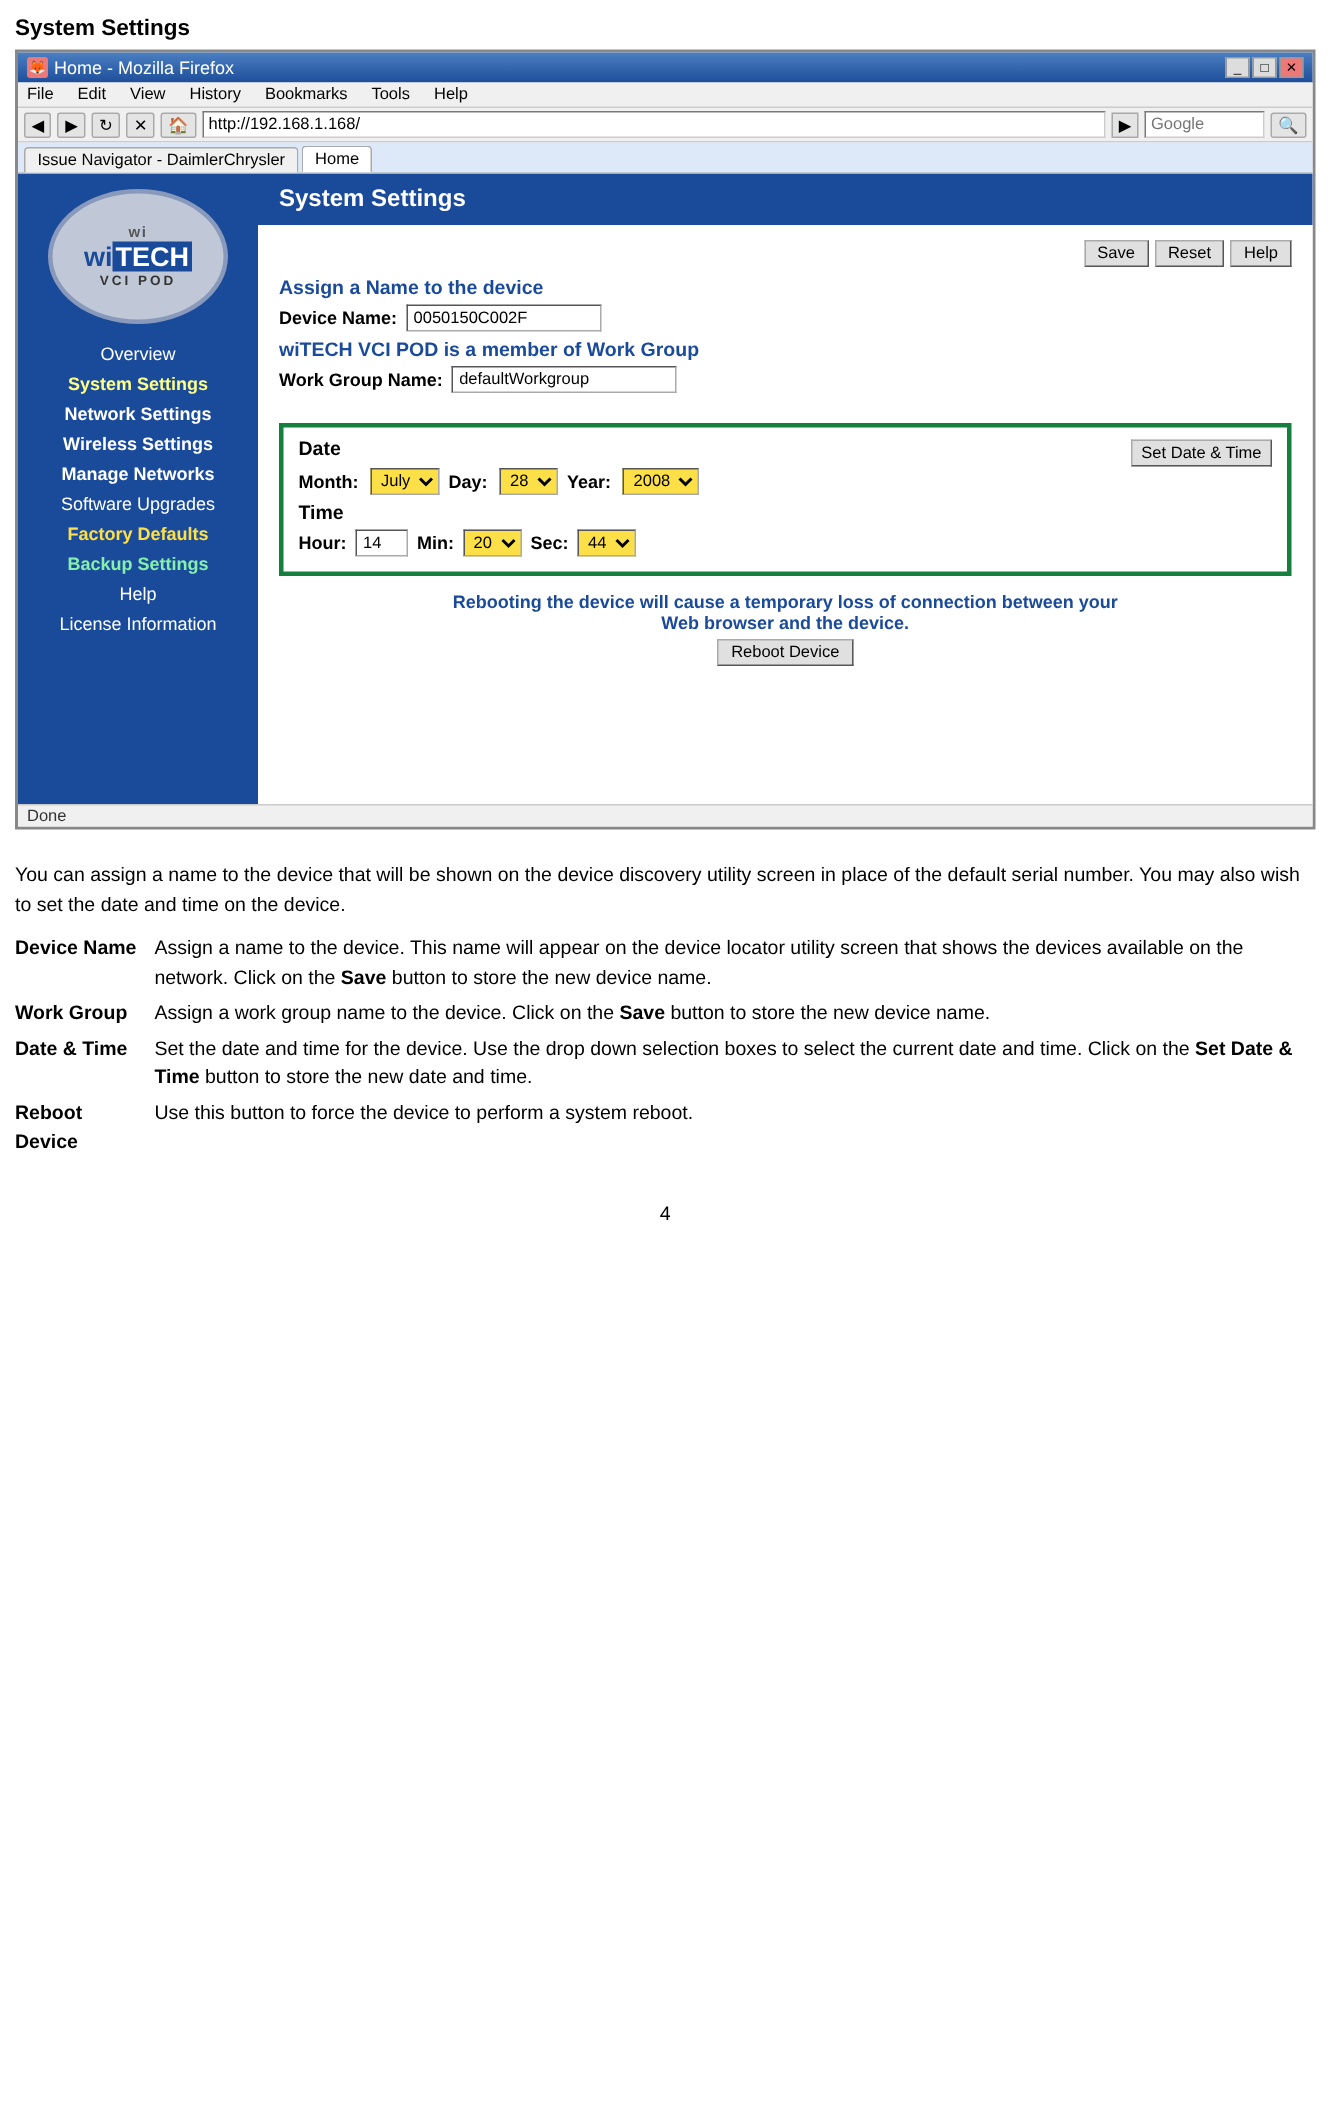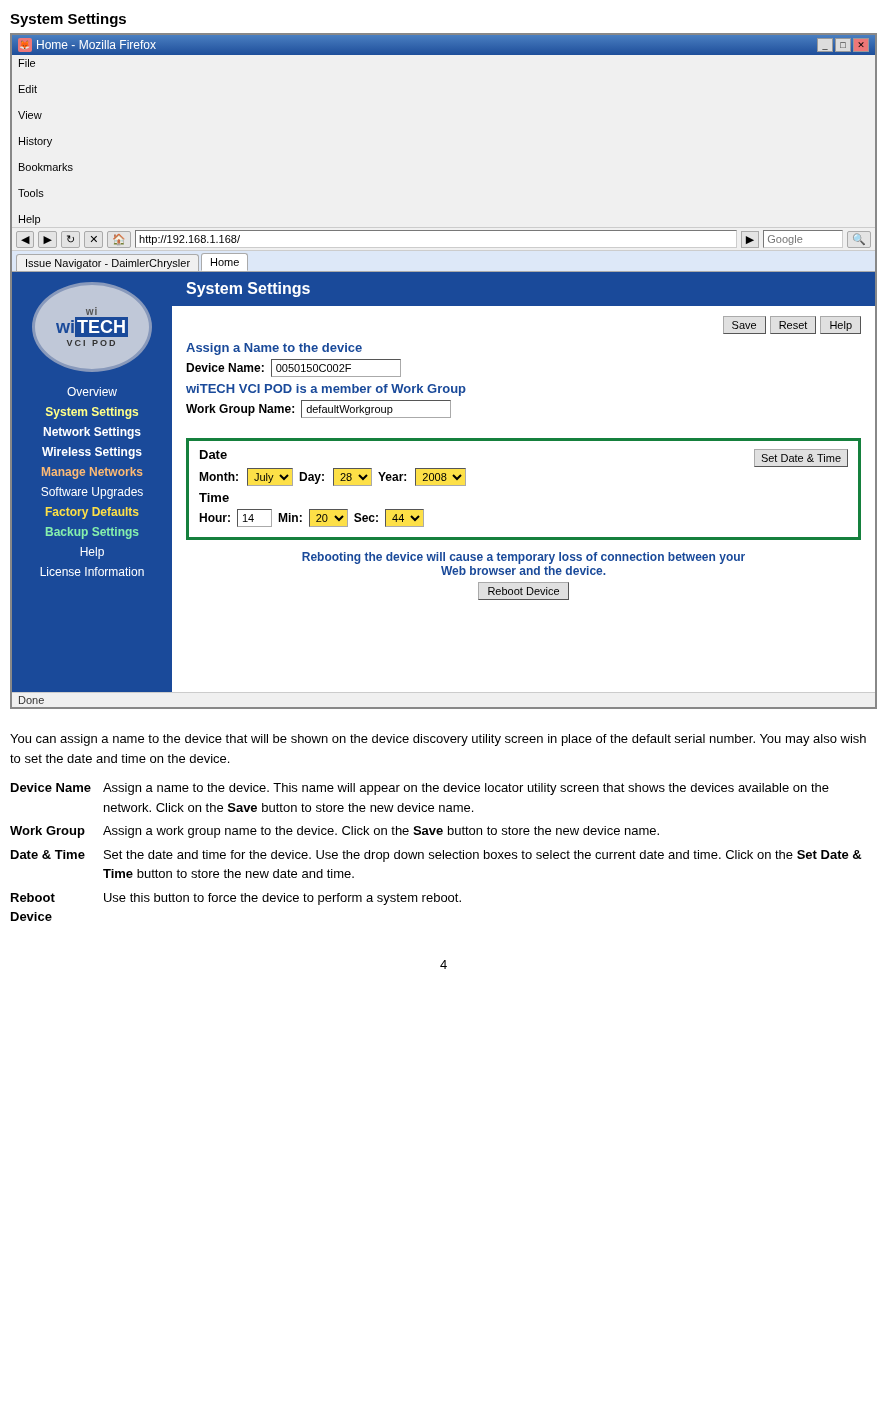--- a/index.html
+++ b/index.html
@@ -58,21 +58,20 @@
     }
 
     
     .menu-bar {
       background: #f0f0f0;
       border-bottom: 1px solid #ccc;
       display: flex;
       font-size: 11px;
       padding: 1px 4px;
       gap: 12px;
-      flex-direction: column;
     }
     .menu-item { cursor: pointer; padding: 1px 2px; }
 
     
     .toolbar {
       background: #f0f0f0;
       border-bottom: 1px solid #ccc;
       display: flex;
       align-items: center;
       padding: 2px 4px;
@@ -452,21 +451,21 @@
         <div class="sidebar-logo-brand">
           <span style="color:#1a4a9a; background:none; font-size:18px; font-weight:900;">wi</span><span style="color:#ffffff; background:#1a4a9a; font-size:18px; font-weight:900; padding:0 2px;">TECH</span>
         </div>
         <div class="sidebar-logo-sub">VCI POD</div>
       </div>
       <div class="sidebar-nav">
         <div class="sidebar-link normal">Overview</div>
         <div class="sidebar-link active" style="color:#ffff88; font-weight:bold;">System Settings</div>
         <div class="sidebar-link" style="color:#fff; font-weight:bold;">Network Settings</div>
         <div class="sidebar-link" style="color:#fff; font-weight:bold;">Wireless Settings</div>
-        <div class="sidebar-link" style="color:#fdba74; font-weight:bold;">Manage Networks</div>
+        <div class="sidebar-link" style="color:#ffffff; font-weight:bold;">Manage Networks</div>
         <div class="sidebar-link normal">Software Upgrades</div>
         <div class="sidebar-link" style="color:#fde047; font-weight:bold;">Factory Defaults</div>
         <div class="sidebar-link" style="color:#86efac; font-weight:bold;">Backup Settings</div>
         <div class="sidebar-link normal">Help</div>
         <div class="sidebar-link normal">License Information</div>
       </div>
     </div>
 
     <div class="right-content">
 

